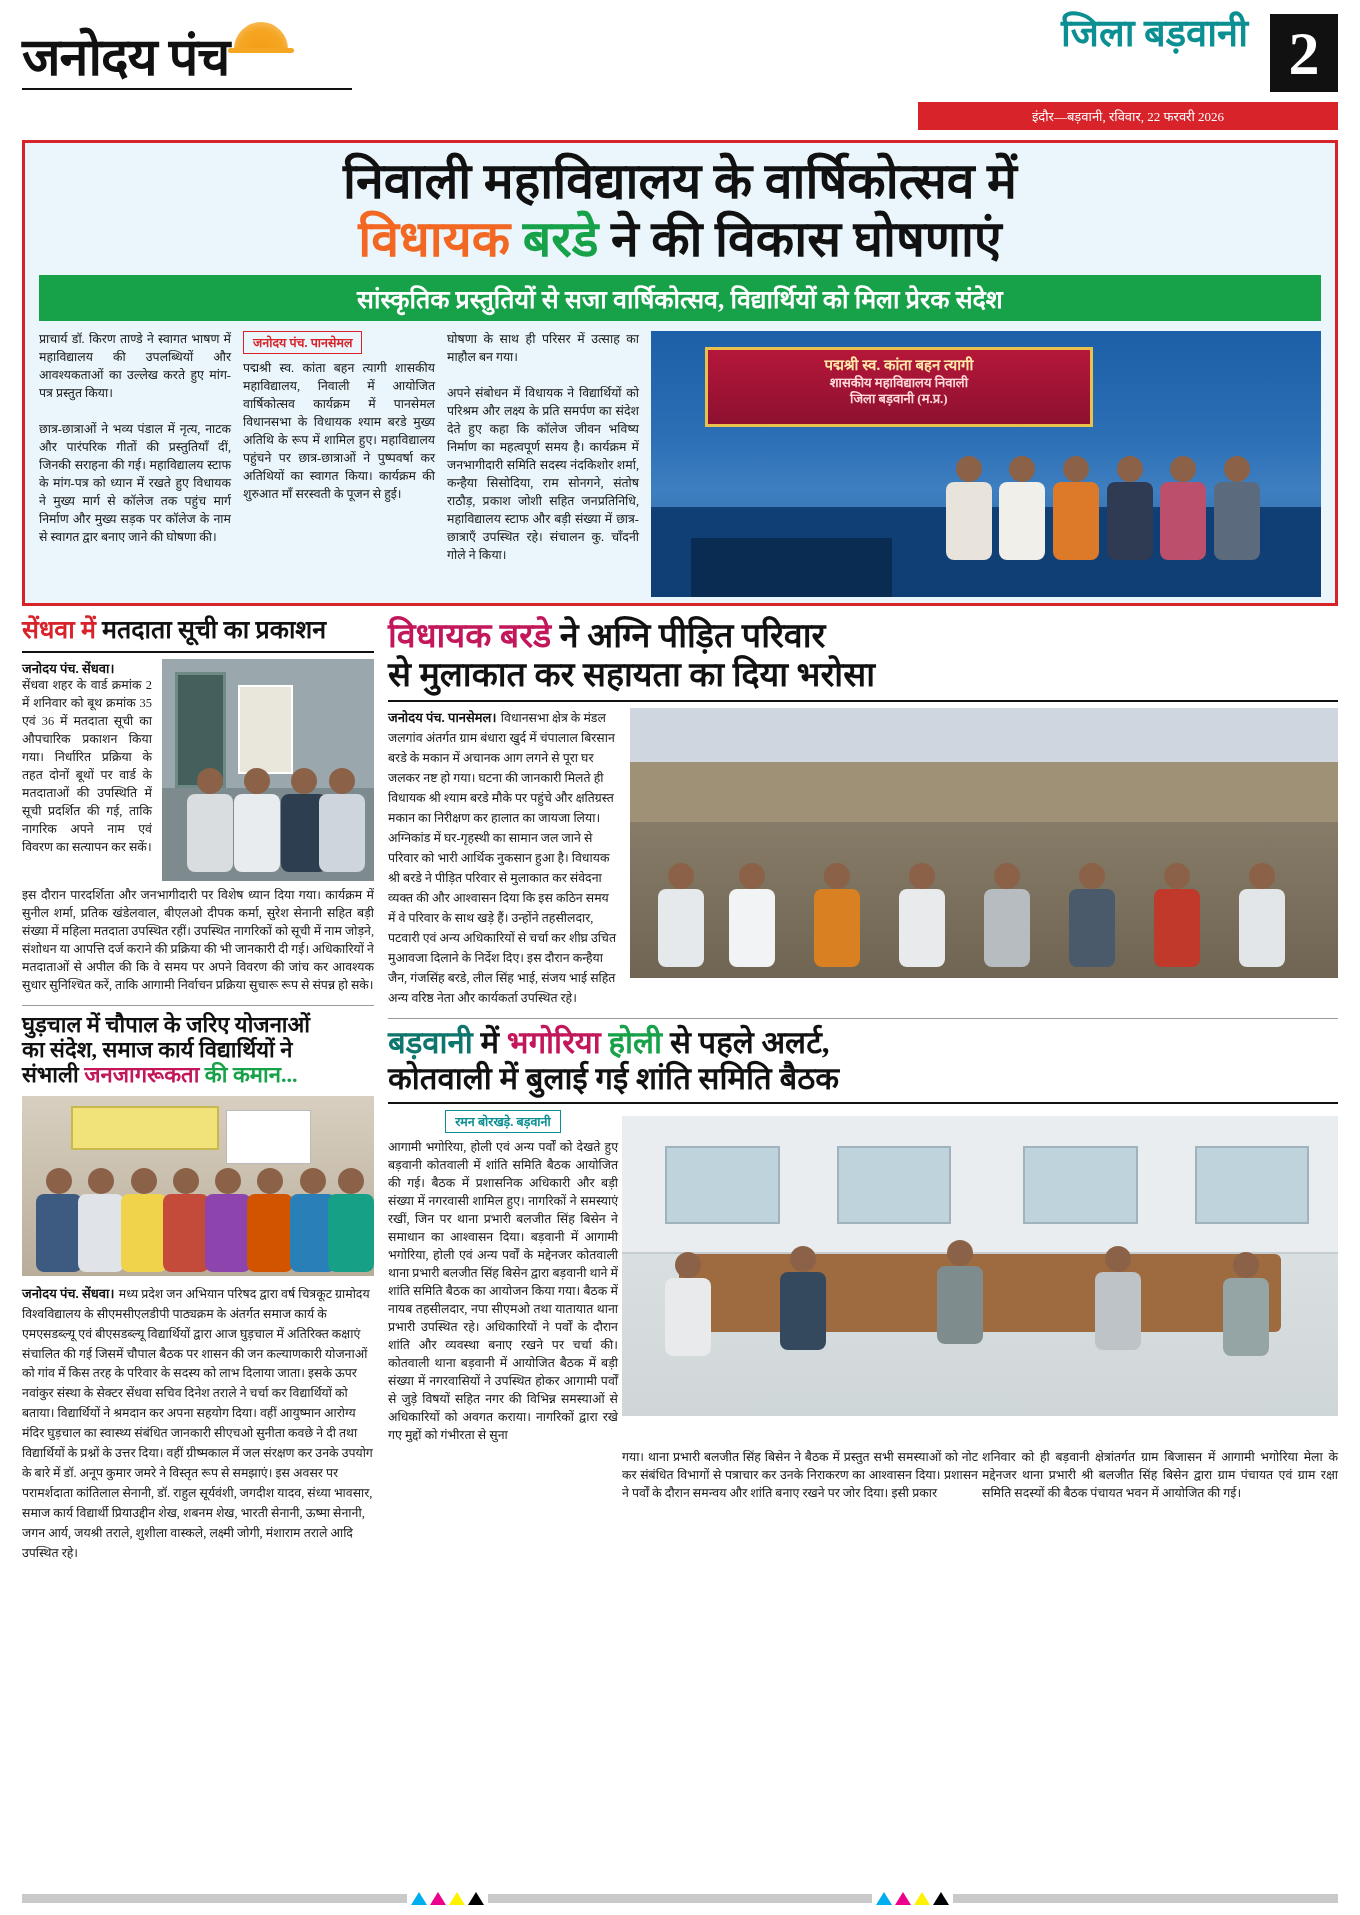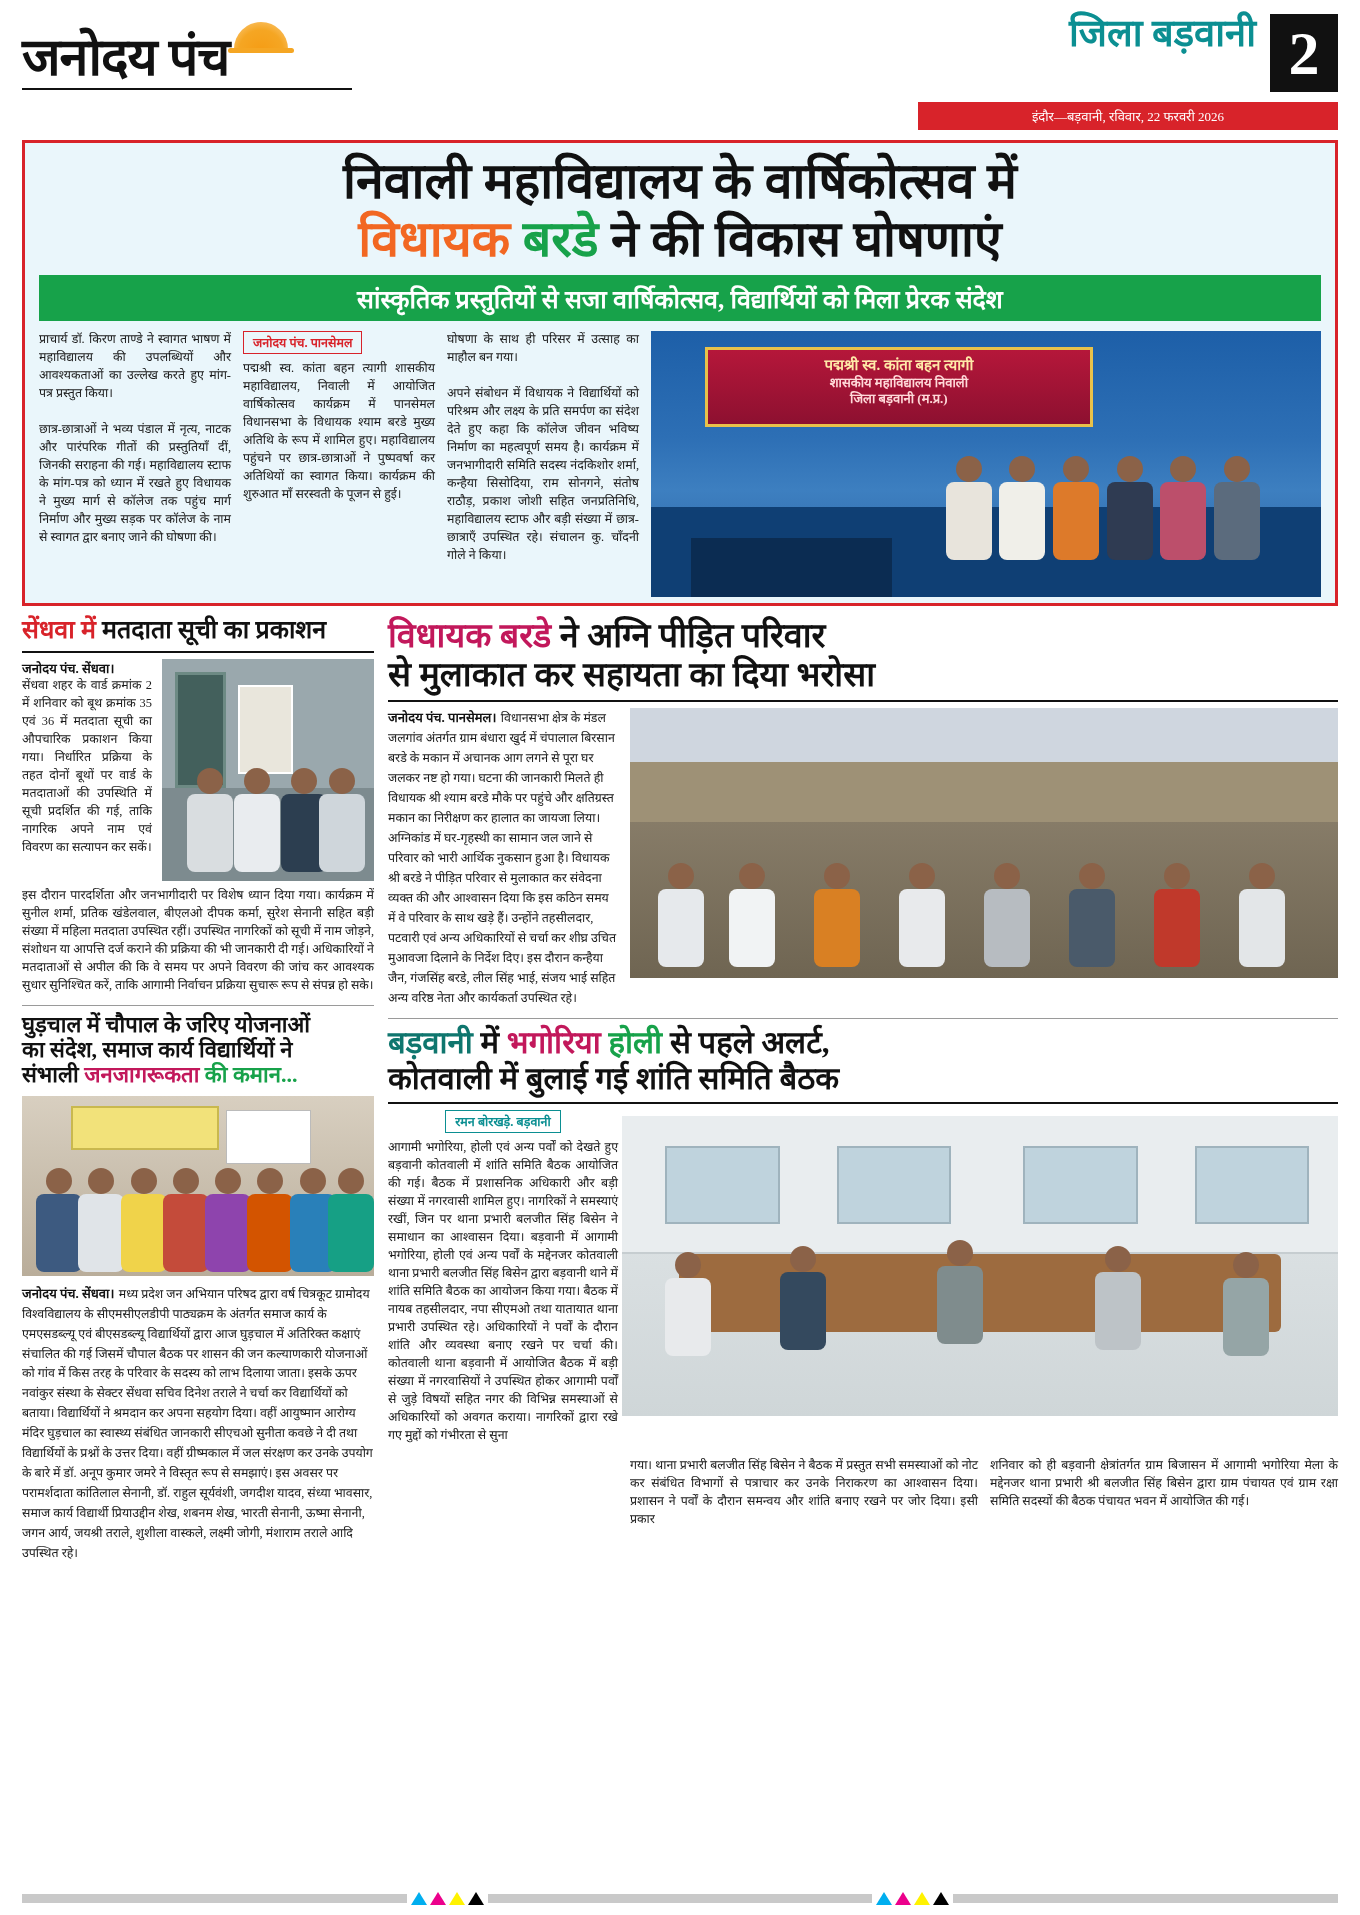--- a/index.html
+++ b/index.html
@@ -30,21 +30,21 @@
     width:54px; height:30px;
     background:radial-gradient(circle at 50% 100%, #f59c14 0%, #f5a623 55%, #fdd08a 100%);
     border-radius:54px 54px 0 0;
   }
   .sun:before{
     content:""; position:absolute; left:-6px; top:26px; width:66px; height:5px;
     background:#f5a623; border-radius:3px;
   }
   .mast-underline { width:330px; height:2px; background:#111; margin-top:4px; }
 
-  .mast-right { display:flex; align-items:flex-start; gap:0; }
+  .mast-right { display:flex; align-items:flex-start; gap:8px; }
   .dist-block { text-align:right; }
   .dist-name {
     font-family:"Liberation Serif", serif;
     font-weight:bold; font-size:38px; color:#0b8f92; line-height:1.05;
     padding-right:14px;
   }
   .page-num-box {
     width:68px; height:78px; background:#111; color:#fff;
     font-family:"Liberation Serif", serif; font-weight:bold; font-size:62px;
     display:flex; align-items:center; justify-content:center; line-height:1;
@@ -444,21 +444,21 @@
                 <div class="body" style="background:#bdc3c7;"></div>
               </div>
             <div class="ppl" style="left:84%;bottom:20%;">
                 <div class="head"></div>
                 <div class="body" style="background:#95a5a6;"></div>
               </div>
           </div>
         </div>
       </div>
 
-      <div style="display:flex;gap:12px;margin-top:12px;">
+      <div style="display:flex;gap:4px;margin-top:4px;">
         <div style="width:230px;"></div>
         <div style="flex:1;" class="body-text">गया। थाना प्रभारी बलजीत सिंह बिसेन ने बैठक में प्रस्तुत सभी समस्याओं को नोट कर संबंधित विभागों से पत्राचार कर उनके निराकरण का आश्वासन दिया। प्रशासन ने पर्वों के दौरान समन्वय और शांति बनाए रखने पर जोर दिया। इसी प्रकार</div>
         <div style="flex:1;" class="body-text">शनिवार को ही बड़वानी क्षेत्रांतर्गत ग्राम बिजासन में आगामी भगोरिया मेला के मद्देनजर थाना प्रभारी श्री बलजीत सिंह बिसेन द्वारा ग्राम पंचायत एवं ग्राम रक्षा समिति सदस्यों की बैठक पंचायत भवन में आयोजित की गई।</div>
       </div>
     </div>
   </div>
 
   <div class="footer">
     <div class="fbar"></div>
     <div class="cmyk">

